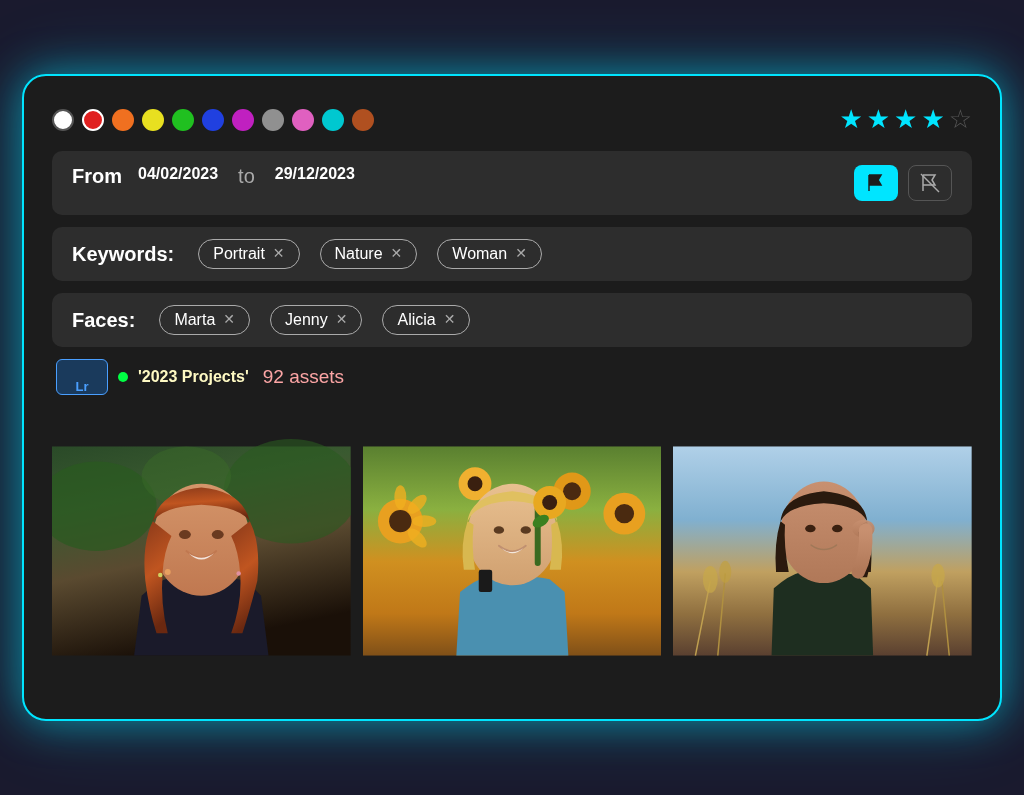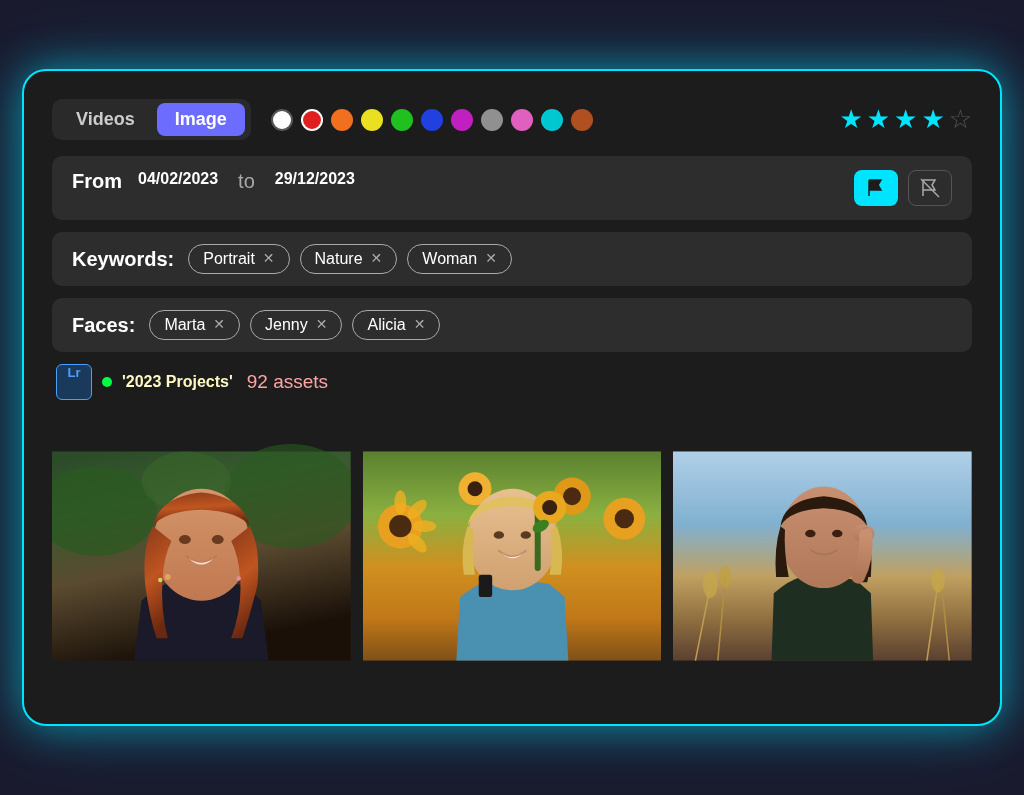--- a/index.html
+++ b/index.html
@@ -140,21 +140,21 @@
     .flag-btn.inactive { background: transparent; border: 1.5px solid #555; }
 
     
     .filter-row {
       display: flex;
       align-items: center;
       background: #2d2d2d;
       border-radius: 10px;
       padding: 12px 20px;
       margin-bottom: 12px;
-      gap: 10px;
+      gap: 20px;
       flex-wrap: wrap;
     }
 
     .filter-label {
       font-size: 20px;
       font-weight: 700;
       color: #fff;
       margin-right: 4px;
     }
 
@@ -183,27 +183,27 @@
     
     .catalog-row {
       display: flex;
       align-items: center;
       gap: 10px;
       margin-bottom: 16px;
       padding: 0 4px;
     }
 
     .lr-icon {
-      width: 36px;
+      width: 52px;
       height: 36px;
       background: #1a3a5c;
       border: 1.5px solid #4a9fff;
       border-radius: 6px;
       display: flex;
-      align-items: flex-start;
+      align-items: flex-end;
       justify-content: center;
       font-size: 13px;
       font-weight: 700;
       color: #4a9fff;
     }
 
     .green-dot {
       width: 10px;
       height: 10px;
       background: #00ff44;
@@ -243,24 +243,20 @@
       position: absolute;
       inset: 0;
     }
   </style>
 </head>
 <body>
 
 <div class="app-window">
 
   <div class="top-row">
-    <div class="tab-group">
-      <button class="tab">Videos</button>
-      <button class="tab active">Image</button>
-    </div>
 
     <div class="color-dots">
       <div class="dot" style="background:#ffffff; border:2px solid #555;"></div>
       <div class="dot selected" style="background:#e02020;"></div>
       <div class="dot" style="background:#f07020;"></div>
       <div class="dot" style="background:#e8e020;"></div>
       <div class="dot" style="background:#20c020;"></div>
       <div class="dot" style="background:#2040e0;"></div>
       <div class="dot" style="background:#c020c0;"></div>
       <div class="dot" style="background:#909090;"></div>

